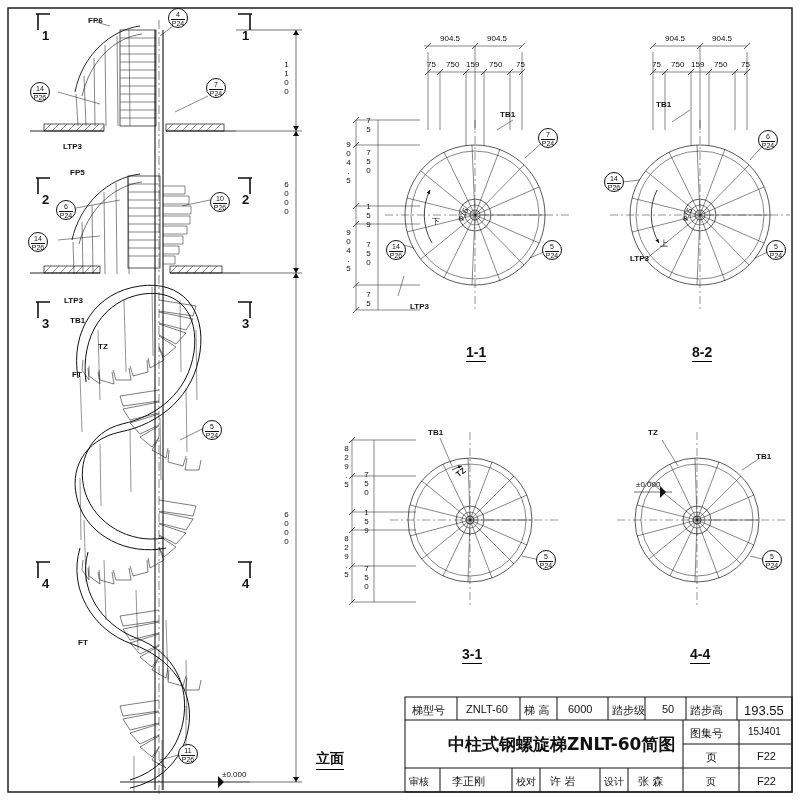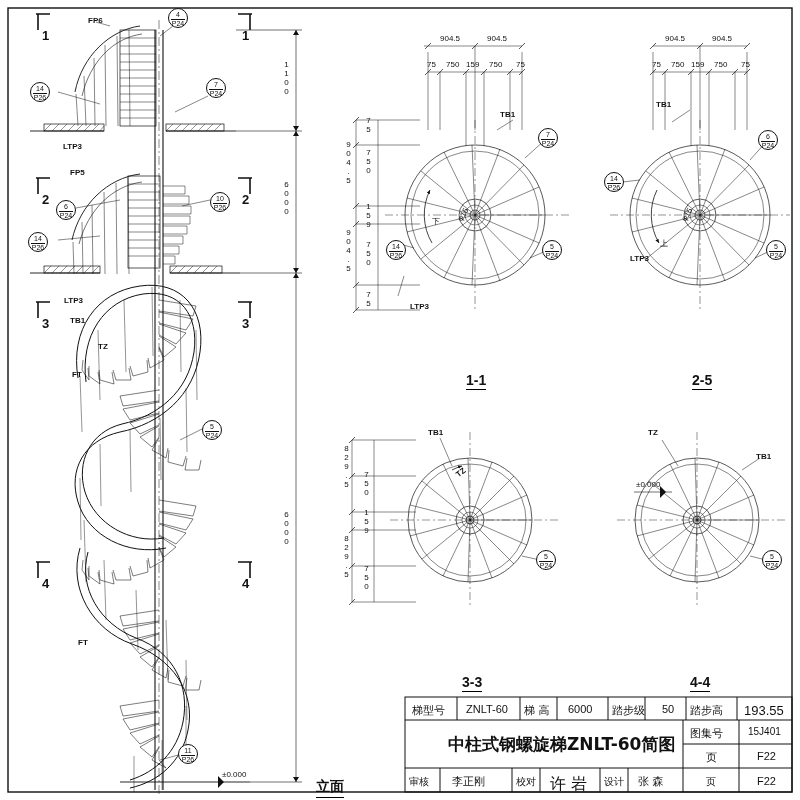--- a/index.html
+++ b/index.html
@@ -11,21 +11,21 @@
     position:relative;
     overflow:hidden;
   }
   #sheet{position:absolute;left:0;top:0;width:800px;height:800px;}
   svg{display:block;}
   
   .lbl{position:absolute;font-size:8px;color:#111;white-space:nowrap;}
   .lbl.b{font-weight:bold;}
   .lbl.cn{font-family:"DejaVu Sans", sans-serif;}
   .sec-title{position:absolute;font-size:14px;font-weight:bold;}
-  .sec-title .ul{display:block;border-bottom:1.6px solid #000;padding-bottom:1px;margin-top:28px;}
+  .sec-title .ul{display:block;border-bottom:1.6px solid #000;padding-bottom:1px;}
   .bubble{position:absolute;width:20px;height:20px;border:1px solid #111;border-radius:50%;
           box-sizing:border-box;background:#fff;}
   .bubble i{display:block;font-style:normal;font-size:7px;text-align:center;line-height:8px;}
   .bubble .top{margin-top:2px;}
   .bubble .hr{border-top:1px solid #111;margin:0 2px;}
   .vert{writing-mode:vertical-rl;text-orientation:upright;}
 </style>
 </head>
 <body>
 
@@ -674,38 +674,38 @@
   <i class="top">14</i>
     <div class="hr"></div>
     <i>P26</i>
 </div>
 <div class="bubble" style="left:766px;top:240px;">
   <i class="top">5</i>
     <div class="hr"></div>
     <i>P24</i>
 </div>
 <div class="sec-title" style="left:692px;top:344px;">
-    <span class="ul">2-5</span>
+    <span class="ul">8-2</span>
   </div>
 
 <div class="lbl vert" style="left:342px;top:444px;">829.5</div>
 <div class="lbl vert" style="left:362px;top:470px;">750</div>
 <div class="lbl vert" style="left:362px;top:508px;">159</div>
 <div class="lbl vert" style="left:342px;top:534px;">829.5</div>
 <div class="lbl vert" style="left:362px;top:564px;">750</div>
 
 <div class="lbl b" style="left:428px;top:428px;">TB1</div>
 <div class="lbl b" style="left:456px;top:468px;transform:rotate(-38deg);">TZ</div>
 <div class="bubble" style="left:536px;top:550px;">
   <i class="top">5</i>
     <div class="hr"></div>
     <i>P24</i>
 </div>
 <div class="sec-title" style="left:462px;top:646px;">
-    <span class="ul">3-3</span>
+    <span class="ul">3-1</span>
   </div>
 
 <div class="lbl b" style="left:648px;top:428px;">TZ</div>
 <div class="lbl b" style="left:756px;top:452px;">TB1</div>
 <div class="lbl" style="left:636px;top:480px;">±0.000</div>
 <div class="bubble" style="left:762px;top:550px;">
   <i class="top">5</i>
     <div class="hr"></div>
     <i>P24</i>
 </div>
@@ -724,17 +724,17 @@
 
 <div class="lbl cn" style="left:448px;top:733px;font-size:17px;font-weight:bold;">中柱式钢螺旋梯ZNLT-60简图</div>
 <div class="lbl cn" style="left:690px;top:726px;font-size:11px;">图集号</div>
 <div class="lbl" style="left:748px;top:726px;font-size:10px;">15J401</div>
 <div class="lbl cn" style="left:706px;top:750px;font-size:11px;">页</div>
 <div class="lbl" style="left:757px;top:750px;font-size:11px;">F22</div>
 
 <div class="lbl cn" style="left:409px;top:775px;font-size:10px;">审核</div>
 <div class="lbl cn" style="left:452px;top:774px;font-size:11px;">李正刚</div>
 <div class="lbl cn" style="left:516px;top:775px;font-size:10px;">校对</div>
-<div class="lbl cn" style="left:550px;top:774px;font-size:16px;">许 岩</div>
+<div class="lbl cn" style="left:550px;top:774px;font-size:11px;">许 岩</div>
 <div class="lbl cn" style="left:604px;top:775px;font-size:10px;">设计</div>
 <div class="lbl cn" style="left:638px;top:774px;font-size:11px;">张 森</div>
 <div class="lbl cn" style="left:706px;top:775px;font-size:10px;">页</div>
 <div class="lbl" style="left:757px;top:775px;font-size:11px;">F22</div>
 
 </body></html>

